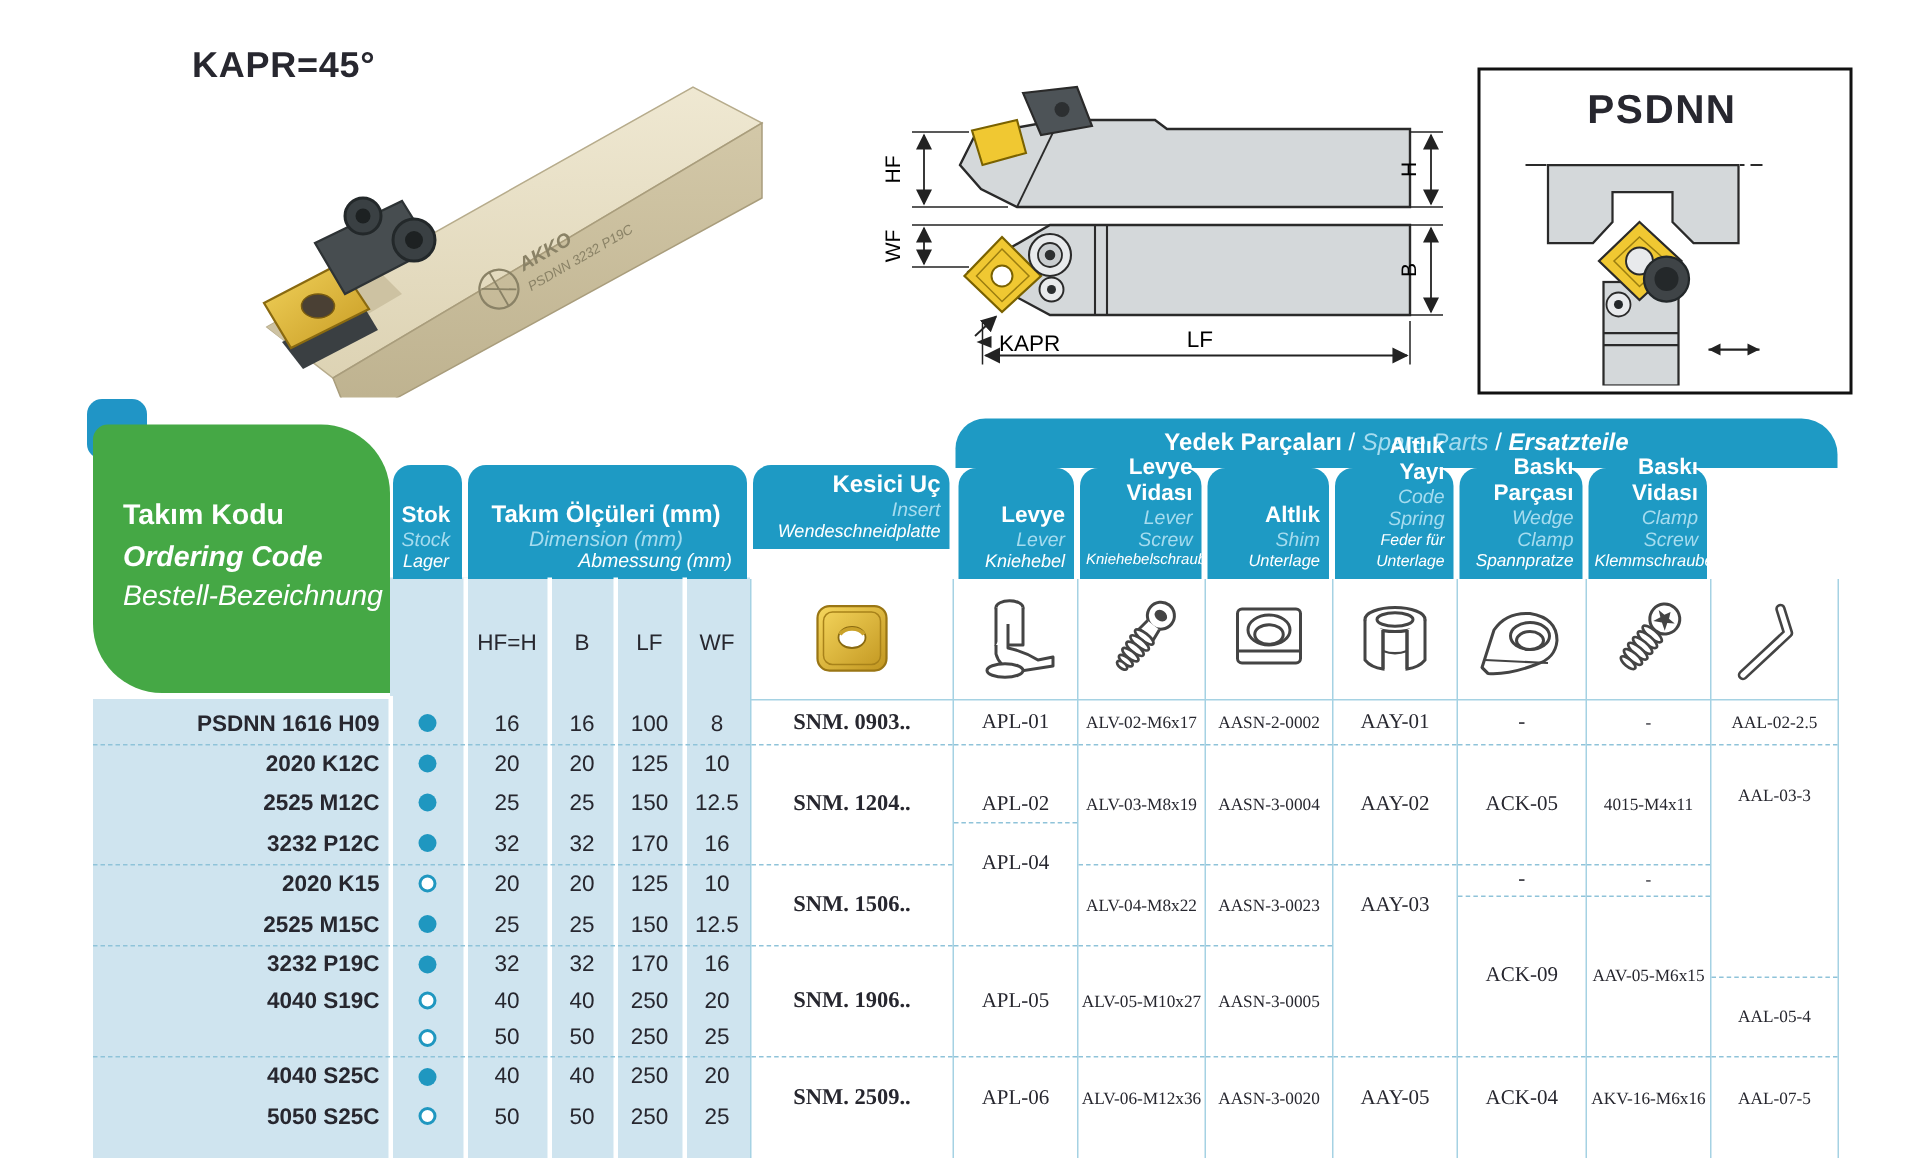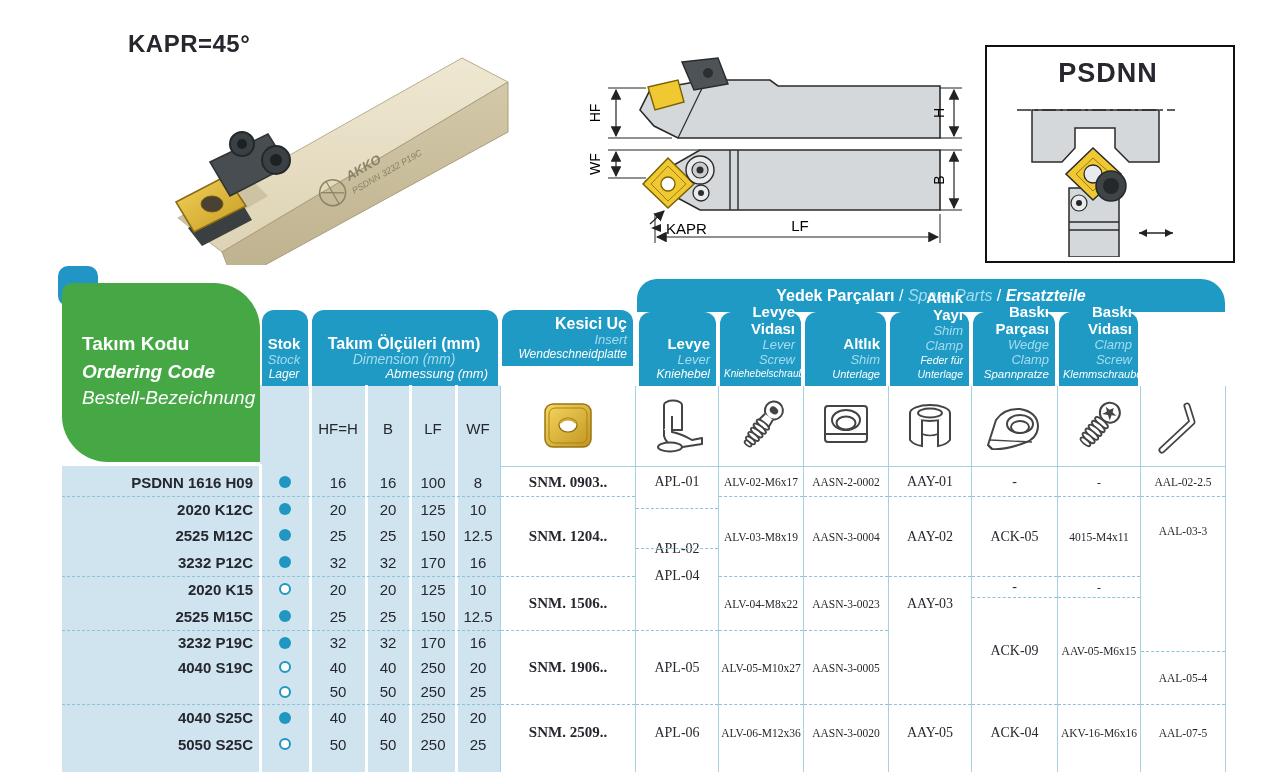--- a/index.html
+++ b/index.html
@@ -328,21 +328,21 @@
       <div class="hdr-en t-right">Lever Screw</div>
       <div class="hdr-de t-right" style="font-size: 10px;">Kniehebelschraube</div>
     </div>
     <div class="abs teal hdr-cell" style="left: 805px; top: 312px; width: 81px; height: 74px;">
       <div class="hdr-tr t-right">Altlık</div>
       <div class="hdr-en t-right">Shim</div>
       <div class="hdr-de t-right" style="font-size: 11px;">Unterlage</div>
     </div>
     <div class="abs teal hdr-cell" style="left: 890px; top: 312px; width: 79px; height: 74px;">
       <div class="hdr-tr t-right">Altlık Yayı</div>
-      <div class="hdr-en t-right">Shim Clamp</div>
+      <div class="hdr-en t-right">Code Spring</div>
       <div class="hdr-de t-right" style="font-size: 10.5px;">Feder für Unterlage</div>
     </div>
     <div class="abs teal hdr-cell" style="left: 973px; top: 312px; width: 82px; height: 74px;">
       <div class="hdr-tr t-right">Baskı Parçası</div>
       <div class="hdr-en t-right">Wedge Clamp</div>
       <div class="hdr-de t-right" style="font-size: 11.5px;">Spannpratze</div>
     </div>
     <div class="abs teal hdr-cell" style="left: 1059px; top: 312px; width: 79px; height: 74px;">
       <div class="hdr-tr t-right">Baskı Vidası</div>
       <div class="hdr-en t-right">Clamp Screw</div>
@@ -457,21 +457,21 @@
     <div class="abs dash-line" style="left: 62px; top: 496px; width: 438px; height: 0px;"></div>
     <div class="abs dash-line" style="left: 62px; top: 576px; width: 438px; height: 0px;"></div>
     <div class="abs dash-line" style="left: 62px; top: 630px; width: 438px; height: 0px;"></div>
     <div class="abs dash-line" style="left: 62px; top: 704px; width: 438px; height: 0px;"></div>
     <div class="abs part-cell bold" style="left: 501px; top: 468px; width: 134px; height: 28px;">SNM. 0903..</div>
     <div class="abs part-cell bold dashed-top" style="left: 501px; top: 496px; width: 134px; height: 80px;">SNM. 1204..</div>
     <div class="abs part-cell bold dashed-top" style="left: 501px; top: 576px; width: 134px; height: 54px;">SNM. 1506..</div>
     <div class="abs part-cell bold dashed-top" style="left: 501px; top: 630px; width: 134px; height: 74px;">SNM. 1906..</div>
     <div class="abs part-cell bold dashed-top" style="left: 501px; top: 704px; width: 134px; height: 56px;">SNM. 2509..</div>
     <div class="abs part-cell" style="left: 636px; top: 468px; width: 82px; height: 28px;">APL-01</div>
-    <div class="abs part-cell dashed-top" style="left: 636px; top: 496px; width: 82px; height: 80px; margin-top: 12px;">APL-02</div>
+    <div class="abs part-cell dashed-top" style="left: 636px; top: 496px; width: 82px; height: 80px;">APL-02</div>
     <div class="abs part-cell dashed-top" style="left: 636px; top: 548px; width: 82px; height: 54px;">APL-04</div>
     <div class="abs part-cell dashed-top" style="left: 636px; top: 630px; width: 82px; height: 74px;">APL-05</div>
     <div class="abs part-cell dashed-top" style="left: 636px; top: 704px; width: 82px; height: 56px;">APL-06</div>
     <div class="abs part-cell sm" style="left: 719px; top: 468px; width: 84px; height: 28px;">ALV-02-M6x17</div>
     <div class="abs part-cell sm dashed-top" style="left: 719px; top: 496px; width: 84px; height: 80px;">ALV-03-M8x19</div>
     <div class="abs part-cell sm dashed-top" style="left: 719px; top: 576px; width: 84px; height: 54px;">ALV-04-M8x22</div>
     <div class="abs part-cell sm dashed-top" style="left: 719px; top: 630px; width: 84px; height: 74px;">ALV-05-M10x27</div>
     <div class="abs part-cell sm dashed-top" style="left: 719px; top: 704px; width: 84px; height: 56px;">ALV-06-M12x36</div>
     <div class="abs part-cell sm" style="left: 804px; top: 468px; width: 84px; height: 28px;">AASN-2-0002</div>
     <div class="abs part-cell sm dashed-top" style="left: 804px; top: 496px; width: 84px; height: 80px;">AASN-3-0004</div>

